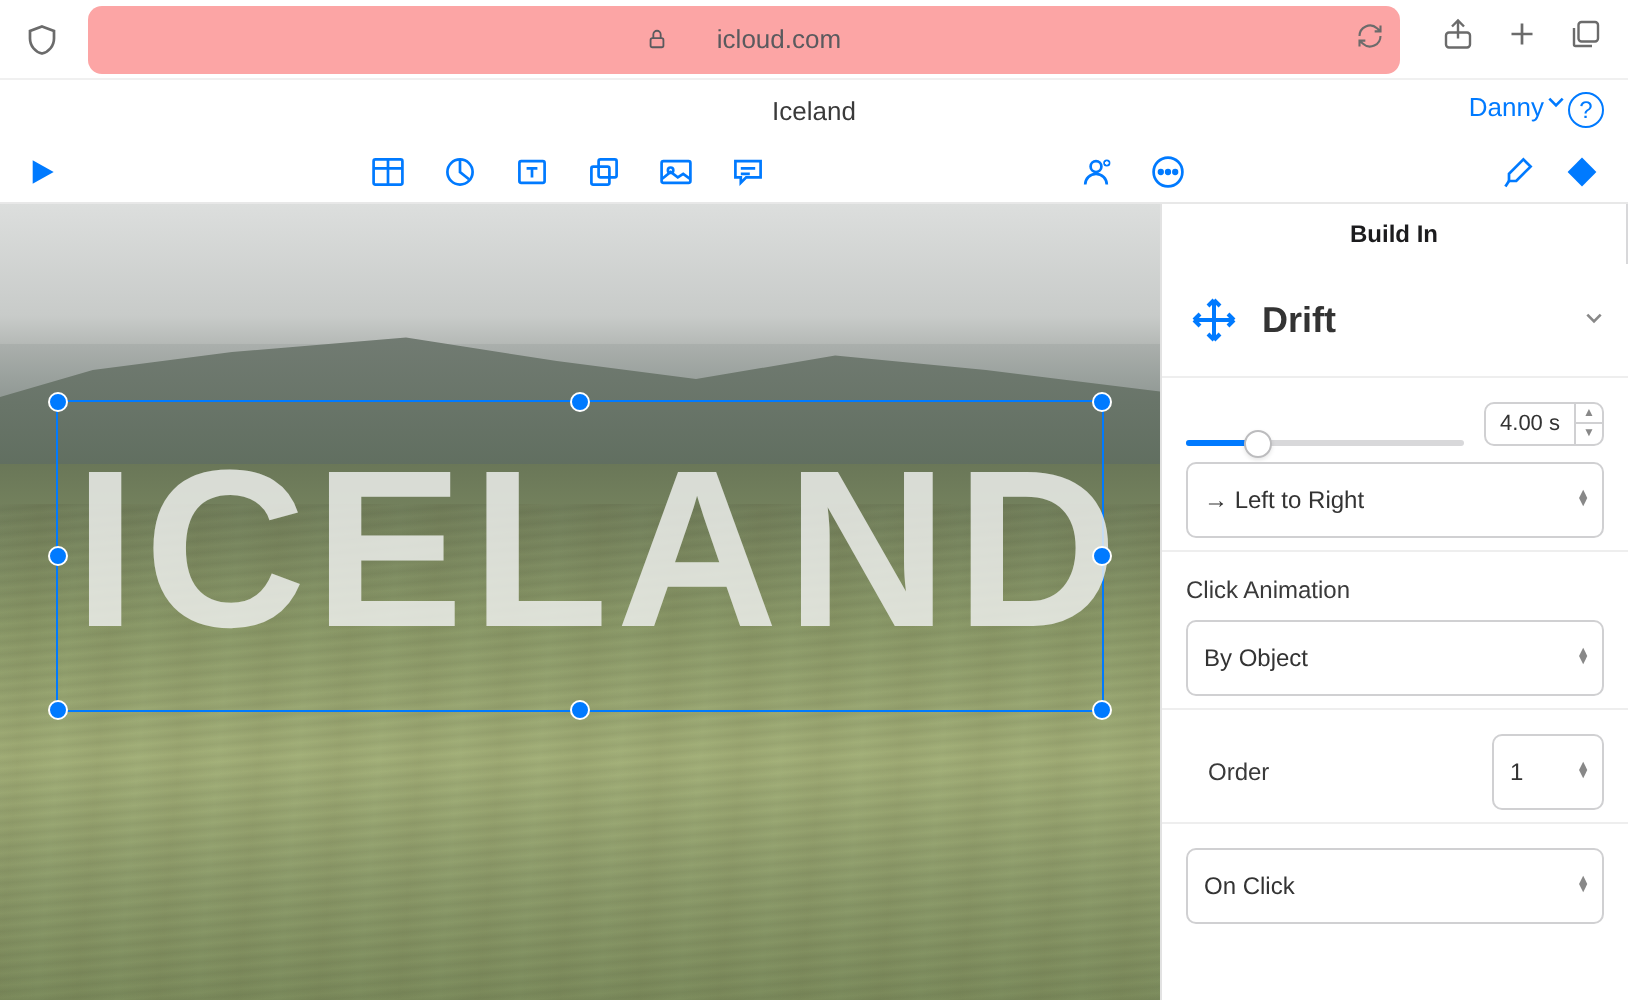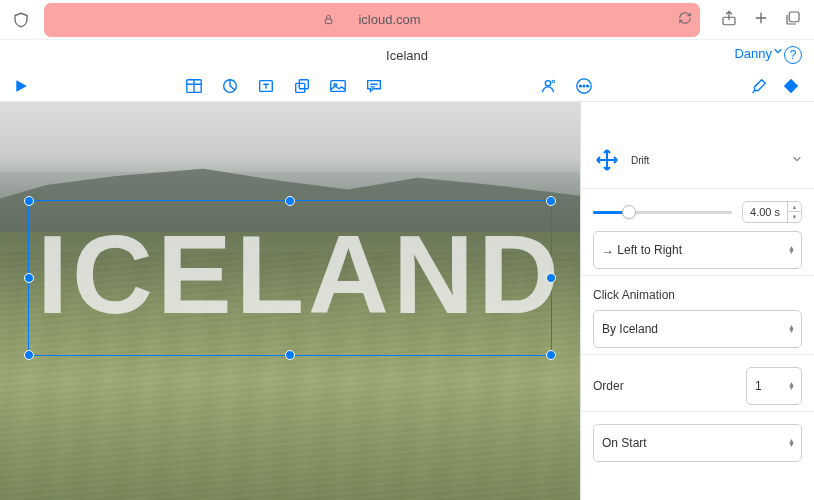--- a/index.html
+++ b/index.html
@@ -34,26 +34,26 @@
 .handle{position:absolute;width:10px;height:10px;background:#007aff;border:1.5px solid #fff;border-radius:50%}
 .h-tl{top:-5px;left:-5px}.h-tm{top:-5px;left:calc(50% - 5px)}.h-tr{top:-5px;right:-5px}
 .h-ml{top:calc(50% - 5px);left:-5px}.h-mr{top:calc(50% - 5px);right:-5px}
 .h-bl{bottom:-5px;left:-5px}.h-bm{bottom:-5px;left:calc(50% - 5px)}.h-br{bottom:-5px;right:-5px}
 .inspector{width:234px;border-left:1px solid #e2e2e2;background:#fff;display:flex;flex-direction:column;font-size:12px;color:#333}
 .tabs{display:flex;height:30px}
 .tab{flex:1;display:flex;align-items:center;justify-content:center;font-size:12px;background:#e9e9eb;color:#5a5a5e;border-bottom:1px solid #d8d8da}
 .tab.active{background:#fff;font-weight:600;color:#1c1c1e;border-bottom:none;border-right:1px solid #d8d8da}
 .effect-row{display:flex;align-items:center;padding:14px 12px;gap:10px;border-bottom:1px solid #eee;position:relative}
 .effect-icon{width:28px;height:28px;display:flex;align-items:center;justify-content:center}
-.effect-name{font-weight:400;font-size:10px}
+.effect-name{font-weight:700;font-size:18px}
 .chev{position:absolute;right:12px;color:#888}
 .panel{padding:12px 12px 6px;border-bottom:1px solid #eee}
 .panel-last{border-bottom:none}
 .panel-label{font-size:12px;color:#3a3a3a;margin-bottom:8px}
-.slider-row{display:flex;align-items:center;gap:10px;margin-bottom:8px}
+.slider-row{display:flex;align-items:flex-end;gap:10px;margin-bottom:8px}
 .slider{flex:1;height:3px;background:#d8d8da;border-radius:2px;position:relative}
 .slider-fill{position:absolute;left:0;top:0;bottom:0;width:26%;background:#007aff;border-radius:2px}
 .slider-thumb{position:absolute;left:26%;top:50%;transform:translate(-50%,-50%);width:14px;height:14px;background:#fff;border:1px solid #bcbcbe;border-radius:50%;box-shadow:0 1px 2px rgba(0,0,0,0.1)}
 .num-input{width:60px;height:22px;border:1px solid #d0d0d2;border-radius:5px;display:flex;align-items:center;position:relative;font-size:11px}
 .num-val{flex:1;text-align:center}
 .stepper{width:14px;display:flex;flex-direction:column;border-left:1px solid #d0d0d2}
 .stepper div{height:10px;display:flex;align-items:center;justify-content:center;color:#888;font-size:6px}
 .stepper div:first-child{border-bottom:1px solid #d0d0d2}
 .select{height:22px;border:1px solid #d0d0d2;border-radius:5px;display:flex;align-items:center;padding:18px 8px;position:relative;font-size:12px;background:#fff}
 .select-caret{position:absolute;right:6px;color:#888;display:flex;flex-direction:column;line-height:4px;font-size:7px}
@@ -204,20 +204,21 @@
       <div class="handle h-ml"></div>
       <div class="handle h-mr"></div>
       <div class="handle h-bl"></div>
       <div class="handle h-bm"></div>
       <div class="handle h-br"></div>
     </div>
   </div>
 
   <div class="inspector">
     <div class="tabs">
+      <div class="tab active">Build In</div>
     </div>
     <div class="effect-row">
       <span class="effect-icon">
         <svg viewBox="0 0 28 28" fill="none" stroke="#007aff" stroke-width="2">
             <path d="M14 4v20M4 14h20M14 4l-3 3M14 4l3 3M14 24l-3-3M14 24l3-3M4 14l3-3M4 14l3 3M24 14l-3-3M24 14l-3 3"></path>
           </svg>
       </span>
       <span class="effect-name">Drift</span>
       <span class="chev"><svg width="10" height="10" viewBox="0 0 12 12">
             <path d="M2 4l4 4 4-4" fill="none" stroke="currentColor" stroke-width="1.6"></path>
@@ -243,44 +244,44 @@
         <span class="select-caret">
             <span>▲</span>
             <span>▼</span>
           </span>
       </div>
     </div>
 
     <div class="panel">
       <div class="panel-label">Click Animation</div>
       <div class="select">
-        <span>By Iceland</span>
+        <span>By Object</span>
         <span class="select-caret">
             <span>▲</span>
             <span>▼</span>
           </span>
       </div>
     </div>
 
     <div class="panel">
       <div class="row-split">
-        <div class="panel-label" style="margin:0">Order</div>
+        <div class="panel-label" style="margin:11px">Order</div>
         <div class="select small-select">
           <span>1</span>
           <span class="select-caret">
               <span>▲</span>
               <span>▼</span>
             </span>
         </div>
       </div>
     </div>
 
     <div class="panel panel-last">
       <div class="select">
-        <span>On Start</span>
+        <span>On Click</span>
         <span class="select-caret">
             <span>▲</span>
             <span>▼</span>
           </span>
       </div>
     </div>
   </div>
 </div>
 
 </body></html>

